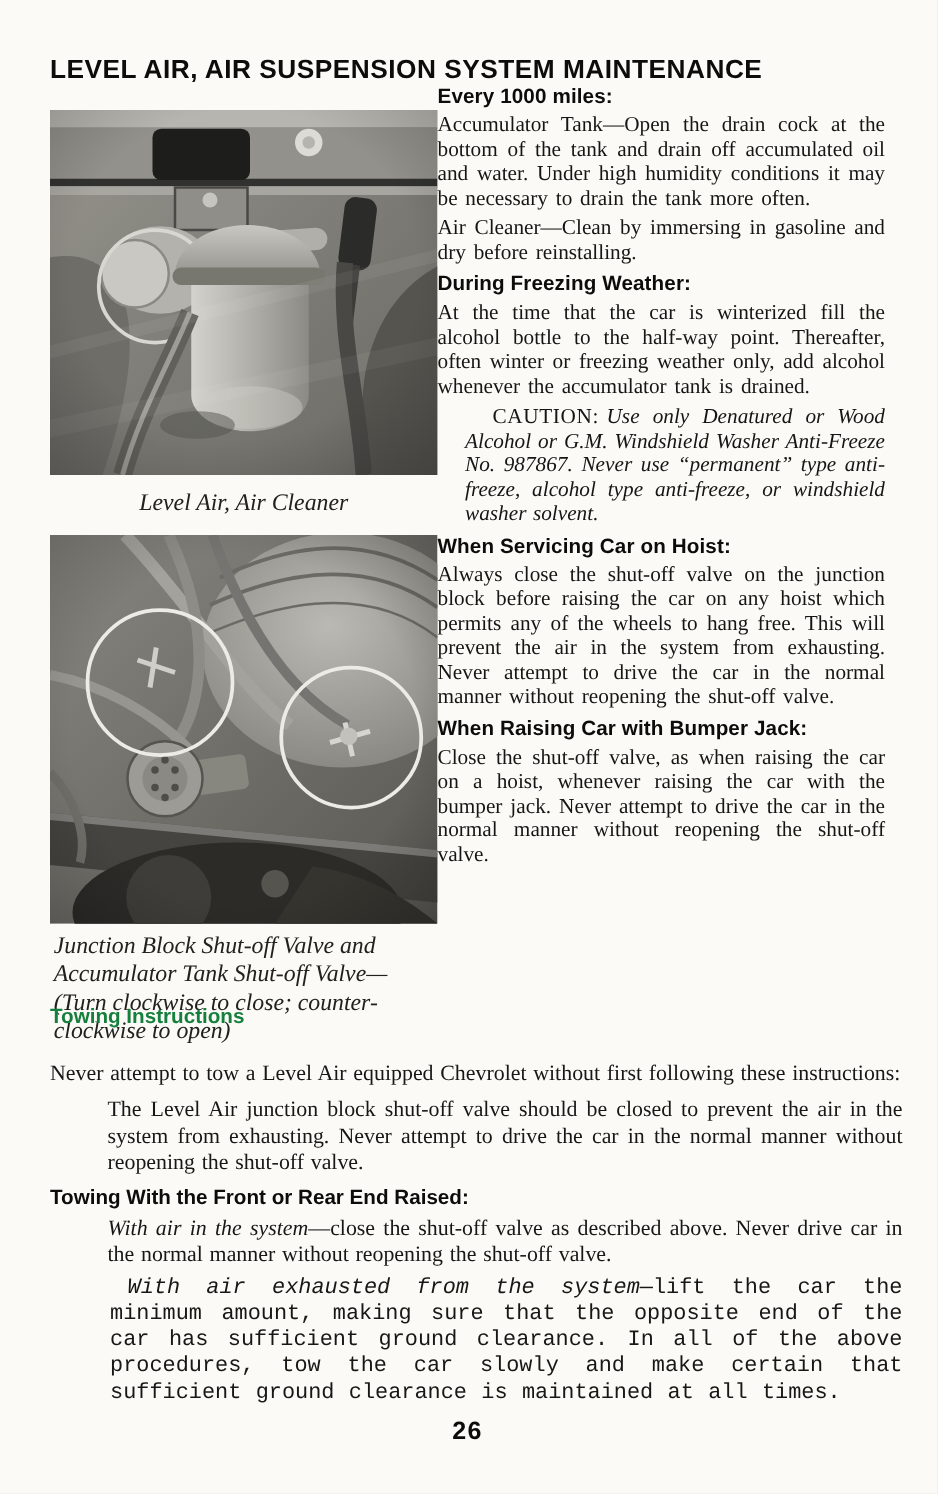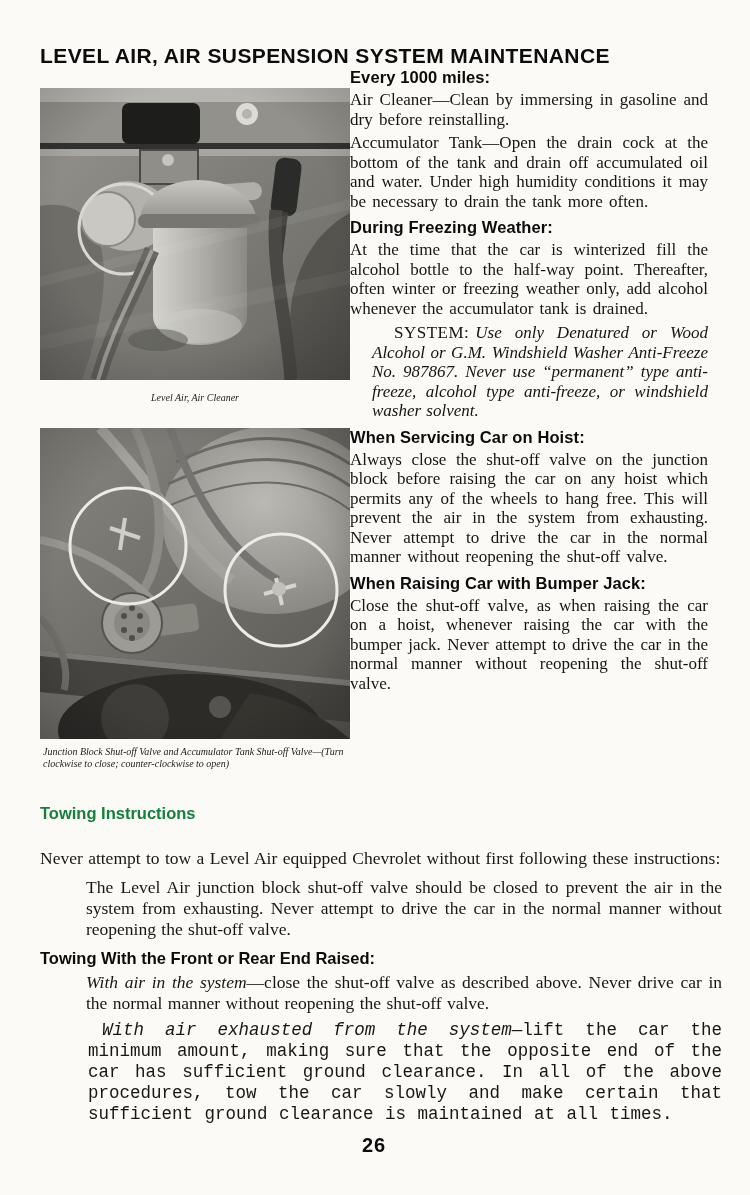--- a/index.html
+++ b/index.html
@@ -14,21 +14,21 @@
     font-family:"Liberation Sans","DejaVu Sans",sans-serif;
     font-weight:bold; font-size:21px; letter-spacing:.4px; color:#0c0c0b;
     white-space:nowrap;
   }
   
   .photo { position:absolute; left:40px; display:block; }
   .photo svg { display:block; }
   #photo1 { top:88px; }
   #photo2 { top:428px; }
   .caption {
-    position:absolute; font-style:italic; font-size:10px; color:#23211e;
+    position:absolute; font-style:italic; font-size:19px; color:#23211e;
     line-height:1.2;
   }
   #caption1 { left:40px; top:392px; width:310px; text-align:center; }
   #caption2 { left:43px; top:746px; width:306px; text-align:left; }
   
   .right-col {
     position:absolute; left:350px; top:68px; width:358px;
   }
   .sec-h {
     font-family:"Liberation Sans","DejaVu Sans",sans-serif;
@@ -187,26 +187,26 @@
       <circle cx="239" cy="161" r="7" fill="#c2c1bb"></circle>
       <circle cx="88" cy="118" r="58" fill="none" stroke="#edebe5" stroke-width="3"></circle>
       <circle cx="241" cy="162" r="56" fill="none" stroke="#edebe5" stroke-width="3"></circle>
       <rect width="310" height="311" fill="url(#p2vig)"></rect>
     </svg>
   </div>
   <div class="caption" id="caption2">Junction Block Shut-off Valve and Accumulator Tank Shut-off Valve—(Turn clockwise to close; counter-clockwise to open)</div>
 
   <div class="right-col">
     <h2 class="sec-h">Every 1000 miles:</h2>
+    <p class="body-p">Accumulator Tank—Open the drain cock at the bottom of the tank and drain off accumulated oil and water. Under high humidity conditions it may be necessary to drain the tank more often.</p>
     <p class="body-p">Air Cleaner—Clean by immersing in gasoline and dry before reinstalling.</p>
-    <p class="body-p">Accumulator Tank—Open the drain cock at the bottom of the tank and drain off accumulated oil and water. Under high humidity conditions it may be necessary to drain the tank more often.</p>
 
     <h2 class="sec-h">During Freezing Weather:</h2>
     <p class="body-p">At the time that the car is winterized fill the alcohol bottle to the half-way point. Thereafter, often winter or freezing weather only, add alcohol whenever the accumulator tank is drained.</p>
-    <p class="caution-p"><span class="caution-label">SYSTEM:</span><span>Use only Denatured or Wood Alcohol or G.M. Windshield Washer Anti-Freeze No. 987867. Never use “permanent” type anti-freeze, alcohol type anti-freeze, or windshield washer solvent.</span></p>
+    <p class="caution-p"><span class="caution-label">CAUTION:</span><span>Use only Denatured or Wood Alcohol or G.M. Windshield Washer Anti-Freeze No. 987867. Never use “permanent” type anti-freeze, alcohol type anti-freeze, or windshield washer solvent.</span></p>
 
     <h2 class="sec-h">When Servicing Car on Hoist:</h2>
     <p class="body-p">Always close the shut-off valve on the junction block before raising the car on any hoist which permits any of the wheels to hang free. This will prevent the air in the system from exhausting. Never attempt to drive the car in the normal manner without reopening the shut-off valve.</p>
 
     <h2 class="sec-h">When Raising Car with Bumper Jack:</h2>
     <p class="body-p">Close the shut-off valve, as when raising the car on a hoist, whenever raising the car with the bumper jack. Never attempt to drive the car in the normal manner without reopening the shut-off valve.</p>
   </div>
 
   <div class="towing">
     <h2 class="tow-h">Towing Instructions</h2>

